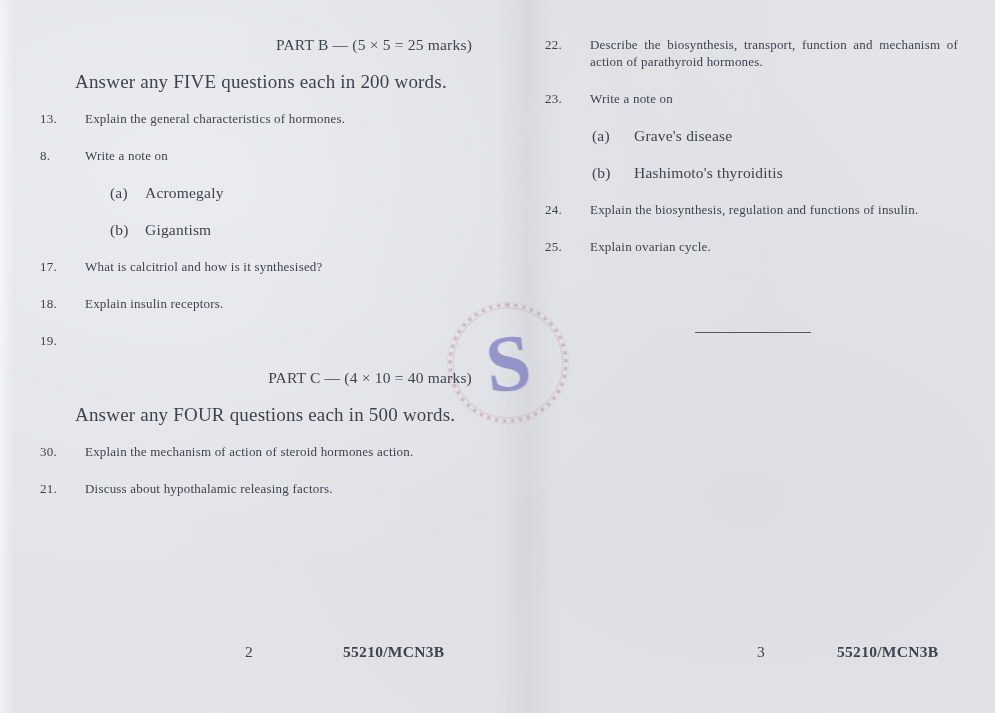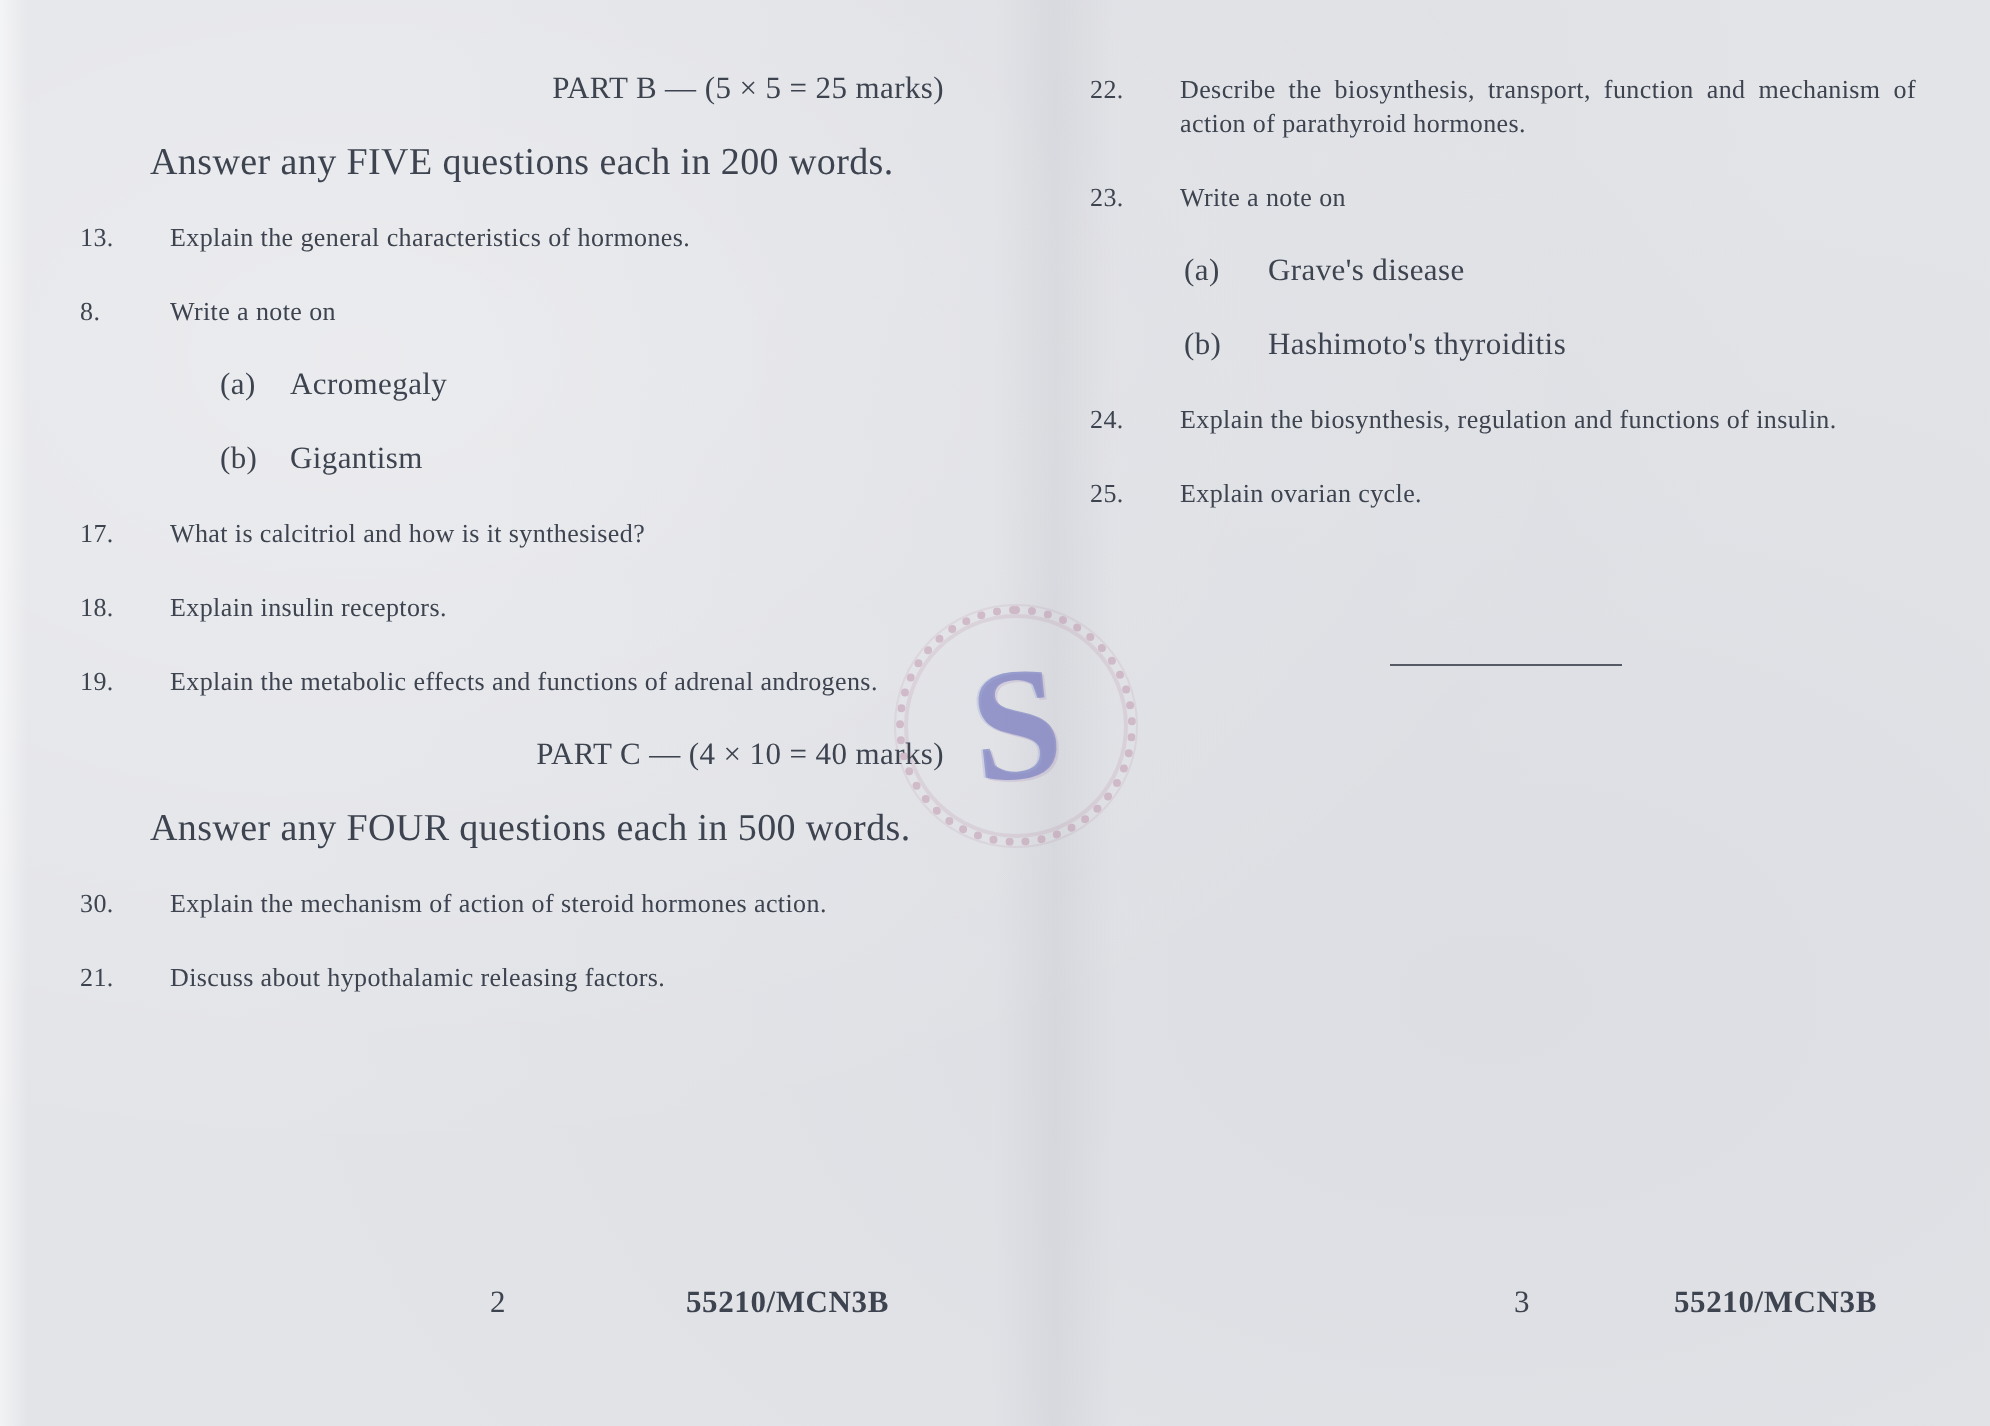--- a/index.html
+++ b/index.html
@@ -173,21 +173,20 @@
       <span class="qtext">What is calcitriol and how is it synthesised?</span>
     </div>
 
     <div class="q">
       <span class="qnum">18.</span>
       <span class="qtext">Explain insulin receptors.</span>
     </div>
 
     <div class="q">
       <span class="qnum">19.</span>
-      <span class="qtext justify">Explain the metabolic effects and functions of adrenal androgens.</span>
     </div>
 
     <div class="part-heading">PART C — (4 × 10 = 40 marks)</div>
     <div class="instruction">Answer any FOUR questions each in 500 words.</div>
 
     <div class="q">
       <span class="qnum">30.</span>
       <span class="qtext justify narrow">Explain the mechanism of action of steroid hormones action.</span>
     </div>
 

